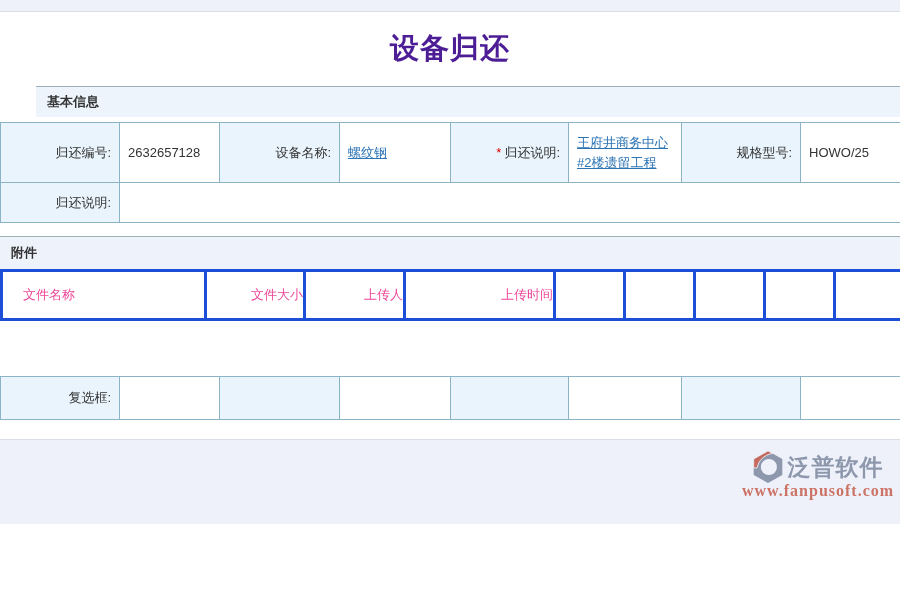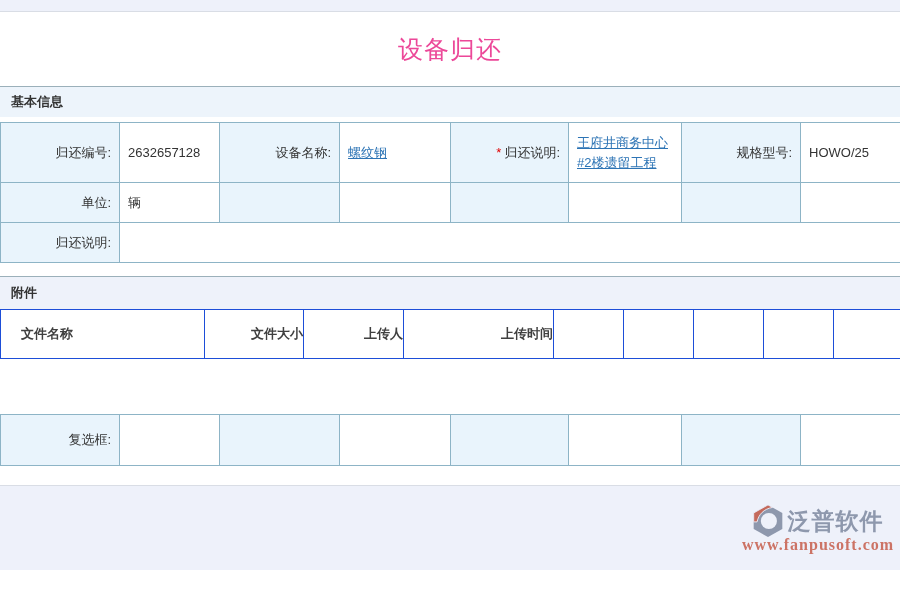--- a/index.html
+++ b/index.html
@@ -15,36 +15,36 @@
     background: #eef1fa;
     border-bottom: 1px solid #d9dde5;
   }
   .title-area {
     height: 74px;
     display: flex;
     align-items: center;
     justify-content: center;
   }
   .page-title {
-    font-size: 25px;
-    font-weight: normal;
-    color: #ec4899;
+    font-size: 29px;
+    font-weight: bold;
+    color: #4c1d95;
     letter-spacing: 1px;
   }
   .section-bar {
     background: #edf4fb;
     border-top: 1px solid #9bb0ba;
     padding-left: 11px;
     display: flex;
     align-items: center;
     font-weight: bold;
     color: #333;
     font-size: 13px;
   }
-  .section-bar.basic { height: 31px; }
+  .section-bar.basic { height: 31px; margin-left: 36px; }
   .section-bar.attach { height: 33px; margin-top: 13px; background: #eef2fa; }
   .gap5 { height: 5px; }
   table { border-collapse: collapse; width: 900px; table-layout: fixed; border-radius: 17px; }
   .form-table td {
     border: 1px solid #8db4c6;
     padding: 0 8px;
     font-size: 13px;
     overflow: hidden;
   }
   .form-table td.lbl {
@@ -57,42 +57,42 @@
     text-align: left;
   }
   .req { color: #e00000; margin-right: 3px; }
   a.cell-link, .cell-link {
     color: #2d74b5;
     text-decoration: underline;
     cursor: pointer;
   }
   .two-line { line-height: 20px; display: inline-block; }
   .attach-table td {
-    border: 1px solid #1d4ed8;
+    border: 3px solid #1d4ed8;
     height: 49px;
     font-size: 13px;
-    font-weight: bold;
-    color: #404040;
+    font-weight: normal;
+    color: #ec4899;
     background: #fff;
     overflow: hidden;
   }
   .attach-table td.first { text-align: left; padding-left: 20px; }
   .attach-table td.ctr { text-align: right; }
   .white-space-1 { height: 55px; background: #fff; }
   .white-space-2 { height: 19px; background: #fff; }
   .footer {
     height: 85px;
     background: #eef1fa;
     border-top: 1px solid #d9dde5;
     position: relative;
   }
   .brand {
     position: absolute;
     right: 8px;
-    bottom: 16px;
+    bottom: 24px;
     width: 150px;
     text-align: center;
   }
   .brand-row {
     display: flex;
     align-items: center;
     justify-content: center;
     gap: 3px;
   }
   .brand-name {
@@ -151,30 +151,20 @@
     <td class="val">
       <span class="two-line">
         <span class="cell-link">王府井商务中心</span><br>
         <span class="cell-link">#2楼遗留工程</span>
       </span>
     </td>
     <td class="lbl">规格型号:</td>
     <td class="val">HOWO/25</td>
   </tr>
   <tr style="height:40px">
-    <td class="lbl">单位:</td>
-    <td class="val">辆</td>
-    <td class="lbl"></td>
-    <td class="val"></td>
-    <td class="lbl"></td>
-    <td class="val"></td>
-    <td class="lbl"></td>
-    <td class="val"></td>
-  </tr>
-  <tr style="height:40px">
     <td class="lbl">归还说明:</td>
     <td class="val" colspan="7"></td>
   </tr>
 </tbody>
   </table>
 
 <div class="section-bar attach">
   <span>附件</span>
 </div>
 
@@ -212,21 +202,21 @@
     <col style="width:119px">
       <col style="width:100px">
       <col style="width:120px">
       <col style="width:111px">
     <col style="width:118px">
       <col style="width:113px">
       <col style="width:119px">
       <col style="width:100px">
   </colgroup>
   <tbody>
-      <tr style="height:51px">
+      <tr style="height:43px">
     <td class="lbl">复选框:</td>
     <td class="val"></td>
     <td class="lbl"></td>
     <td class="val"></td>
     <td class="lbl"></td>
     <td class="val"></td>
     <td class="lbl"></td>
     <td class="val"></td>
   </tr>
 </tbody>

